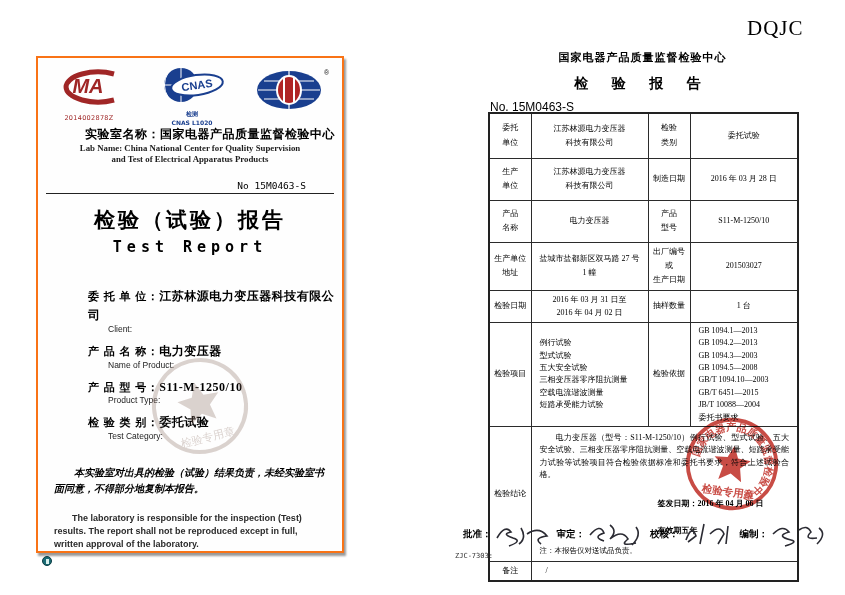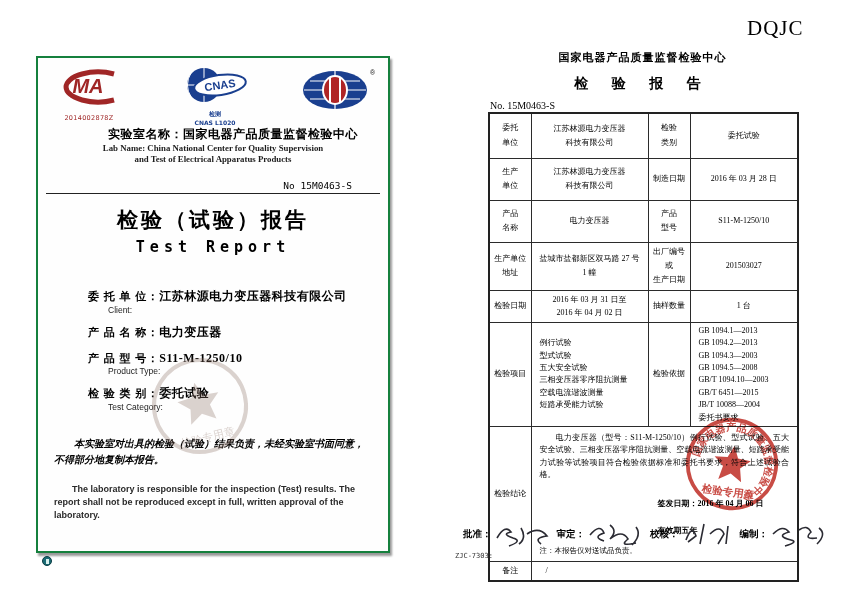--- a/index.html
+++ b/index.html
@@ -1,21 +1,21 @@
 <!DOCTYPE html>
 <html><head>
 <meta charset="utf-8">
 <style>
   * { margin:0; padding:0; box-sizing:border-box; }
   body { background:#e8e8e6; font-family:"Liberation Serif", serif; }
   .sheet { position:relative; width:845px; height:595px; background:#ffffff; overflow:hidden; margin:0 auto; }
 
   
-  .left-page { position:absolute; left:36px; top:56px; width:354px; height:497px;
-    background:#fefefe; border:2px solid #15803d; box-shadow:2px 3px 2px rgba(0,0,0,.4); }
+  .left-page { position:absolute; left:36px; top:56px; width:308px; height:497px;
+    background:#fefefe; border:2px solid #f97316; box-shadow:2px 3px 2px rgba(0,0,0,.4); }
   .logo-row { display:flex; justify-content:space-between; align-items:flex-start; padding:8px 12px 0 10px; height:62px; }
   .logo { text-align:center; }
   .logo-sub { font-size:6.5px; color:#a02828; letter-spacing:.3px; font-family:"DejaVu Sans", sans-serif; }
   .cnas-sub { color:#1a3f8f; font-size:6px; font-weight:bold; font-family:"DejaVu Sans", sans-serif; }
   .labname { text-align:center; margin-top:6px; }
   .labname-zh { font-size:12px; font-weight:bold; letter-spacing:.5px;padding-left:40px; }
   .labname-en { font-size:8.8px; font-weight:bold; color:#1d1d1d; line-height:1.25; }
   .no-line { margin:10px 8px 0 8px; border-bottom:1.6px solid #222; text-align:right; }
   .no-text { font-family:"DejaVu Sans Mono", monospace; font-size:9.5px; padding-right:28px; }
   .l-title-zh { text-align:center; margin-top:12px; font-size:21px; font-weight:bold; letter-spacing:3px; }
@@ -31,21 +31,21 @@
   .stamp-faint { position:absolute; left:112px; top:298px; width:100px; height:100px; opacity:.30; transform:rotate(-14deg); }
   .corner-dot { position:absolute; left:42px; top:556px; width:10px; height:10px; border-radius:50%;
     background:#1b6b74; border:1px solid #0c3d44; }
   .corner-dot::after { content:""; position:absolute; left:3px; top:2px; width:3px; height:5px; background:#d8f0ee; }
 
   
   .right-page { position:absolute; left:455px; top:0; width:390px; height:595px; }
   .dqjc { position:absolute; left:292px; top:16px; font-size:21px; letter-spacing:1px; font-weight:500; }
   .r-org { position:absolute; left:33px; top:50px; width:309px; text-align:center; font-size:11px; font-weight:bold; letter-spacing:1px; }
   .r-title { position:absolute; left:33px; top:75px; width:309px; text-align:center; font-size:14px; font-weight:bold; letter-spacing:10px; }
-  .r-no { position:absolute; left:35px; top:100px; font-size:10px; font-family:Liberation Serif, serif; }
+  .r-no { position:absolute; left:35px; top:100px; font-size:12px; font-family:Liberation Sans, sans-serif; }
   table.rt { position:absolute; left:33px; top:112px; width:309px; border-collapse:collapse; table-layout:fixed; }
   table.rt td { border:1px solid #2b2b2b; font-size:8px; vertical-align:middle; padding:2px 3px; }
   table.rt { border:2px solid #222; }
   .c-label { text-align:center; white-space:pre-line; line-height:1.8; }
   .c-val { text-align:center; white-space:pre-line; line-height:1.7; }
   .c-list { text-align:left; padding-left:8px !important; line-height:1.55; }
   .c-list div { white-space:nowrap; }
   .concl { vertical-align:top !important; padding:5px 8px !important; }
   .concl-text { text-indent:2em; line-height:1.55; text-align:justify; }
   .concl-sign { margin-top:16px; margin-left:118px; font-weight:bold; }
@@ -112,20 +112,21 @@
     <div class="l-title-zh">检验（试验）报告</div>
     <div class="l-title-en">Test  Report</div>
 
     <div class="fields">
       <div class="field">
         <span class="f-zh">委 托 单 位：</span><span class="f-val">江苏林源电力变压器科技有限公司</span>
         <div class="f-en">Client:</div>
       </div>
       <div class="field">
         <span class="f-zh">产 品 名 称：</span><span class="f-val">电力变压器</span>
+        <div class="f-en">Name of Product:</div>
       </div>
       <div class="field">
         <span class="f-zh">产 品 型 号：</span><span class="f-val">S11-M-1250/10</span>
         <div class="f-en">Product Type:</div>
       </div>
       <div class="field">
         <span class="f-zh">检 验 类 别：</span><span class="f-val">委托试验</span>
         <div class="f-en">Test Category:</div>
       </div>
     </div>

